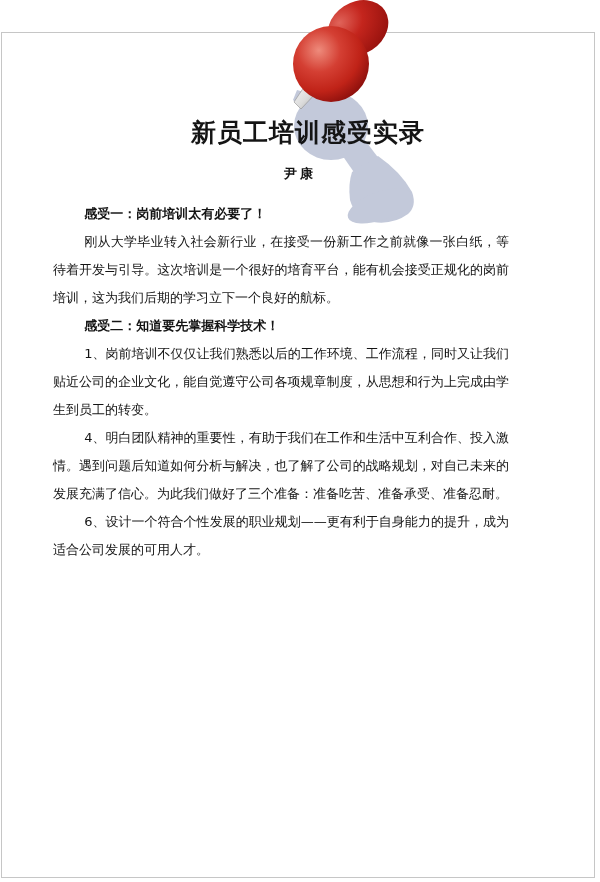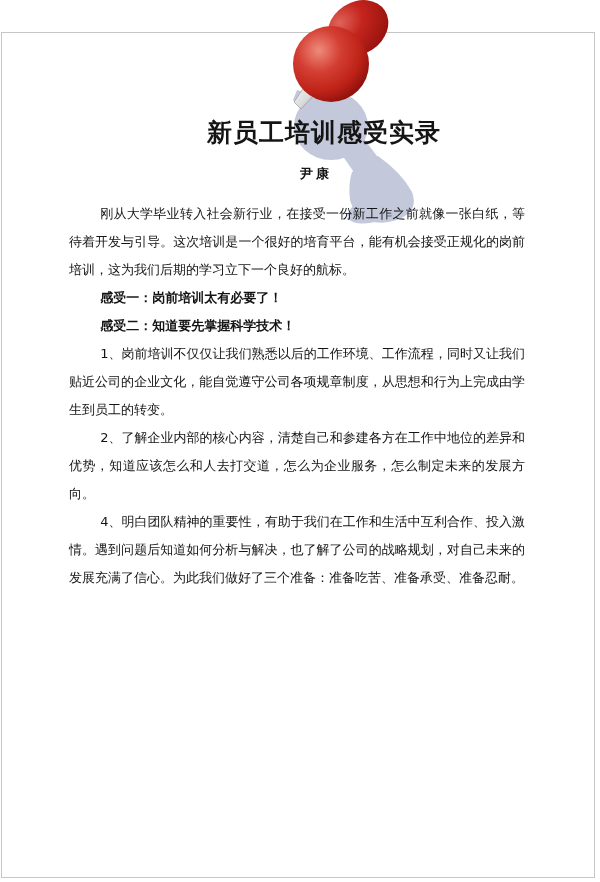--- a/index.html
+++ b/index.html
@@ -8,21 +8,21 @@
     font-family:"DejaVu Sans",sans-serif;color:#141414;
   }
   .page{
     position:absolute;left:1px;top:32px;width:594px;height:846px;
     background:#ffffff;border:1px solid #c6c6c6;box-sizing:border-box;
   }
   .pushpin-art{
     position:absolute;left:260px;top:0;width:200px;height:240px;z-index:2;
   }
   .text-layer{
-    position:absolute;left:1px;top:32px;width:560px;z-index:3;margin-left:16px;
+    position:absolute;left:1px;top:32px;width:560px;z-index:3;
   }
   .doc-title{
     margin:84px 0 0 0;text-align:center;transform:translateX(27px);
     font-size:25px;line-height:34px;font-weight:600;letter-spacing:1px;
     font-family:"DejaVu Serif",serif;
   }
   .doc-author{
     margin:14px 0 0 0;text-align:center;transform:translateX(19px);
     font-size:13px;line-height:20px;font-weight:600;letter-spacing:3px;
     font-family:"DejaVu Serif",serif;
@@ -71,20 +71,20 @@
 
   <ellipse cx="98" cy="28" rx="32" ry="26" transform="rotate(-33 98 28)" fill="url(#capGrad)"></ellipse>
 
   <circle cx="71" cy="64" r="38" fill="url(#ballGrad)"></circle>
 </svg>
 
 <div class="text-layer">
   <h1 class="doc-title">新员工培训感受实录</h1>
   <div class="doc-author">尹康</div>
   <div class="doc-body">
+    <p class="para heading">感受一：岗前培训太有必要了！</p>
     <p class="para">刚从大学毕业转入社会新行业，在接受一份新工作之前就像一张白纸，等待着开发与引导。这次培训是一个很好的培育平台，能有机会接受正规化的岗前培训，这为我们后期的学习立下一个良好的航标。</p>
-    <p class="para heading">感受一：岗前培训太有必要了！</p>
     <p class="para heading">感受二：知道要先掌握科学技术！</p>
     <p class="para">1、岗前培训不仅仅让我们熟悉以后的工作环境、工作流程，同时又让我们贴近公司的企业文化，能自觉遵守公司各项规章制度，从思想和行为上完成由学生到员工的转变。</p>
-    <p class="para">2、了解企业内部的核心内容，清楚自己和参建各方在工作中地位的差异和优势，知道应该怎么和人去打交道，怎么为企业服务，怎么制定未来的发展方向。</p>
     <p class="para">4、明白团队精神的重要性，有助于我们在工作和生活中互利合作、投入激情。遇到问题后知道如何分析与解决，也了解了公司的战略规划，对自己未来的发展充满了信心。为此我们做好了三个准备：准备吃苦、准备承受、准备忍耐。</p>
+    <p class="para">6、设计一个符合个性发展的职业规划——更有利于自身能力的提升，成为适合公司发展的可用人才。</p>
   </div>
 </div>
 
 </body></html>

